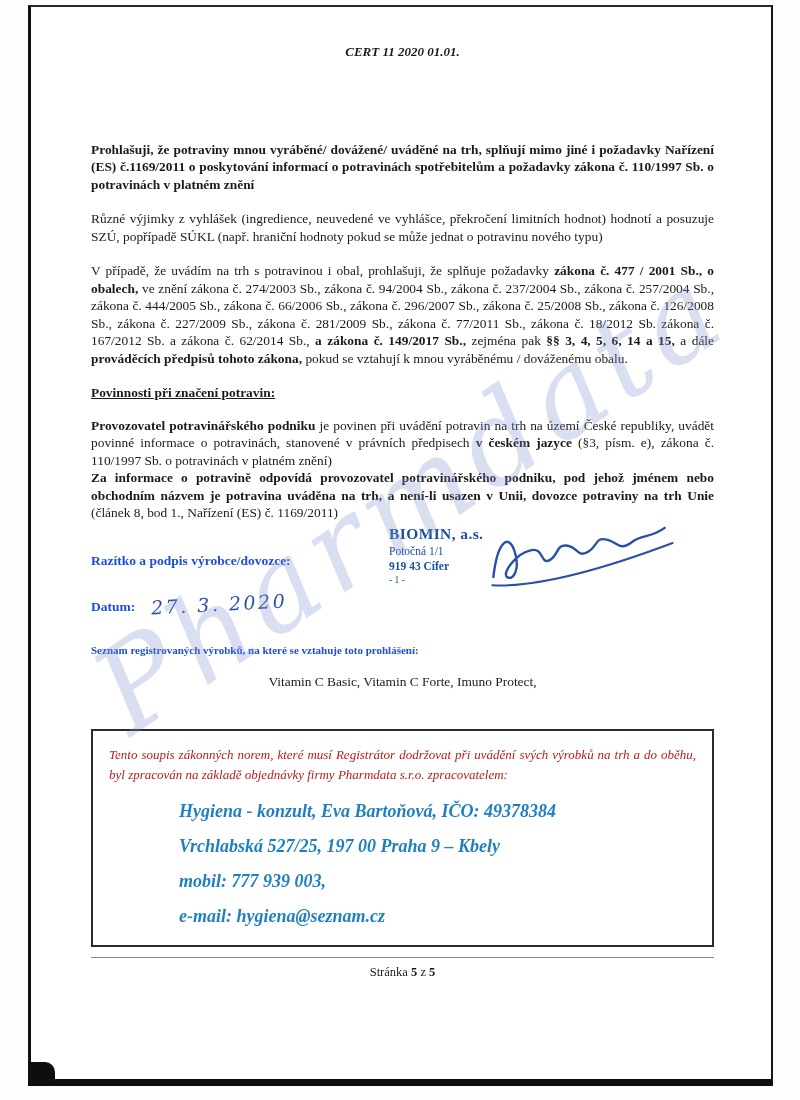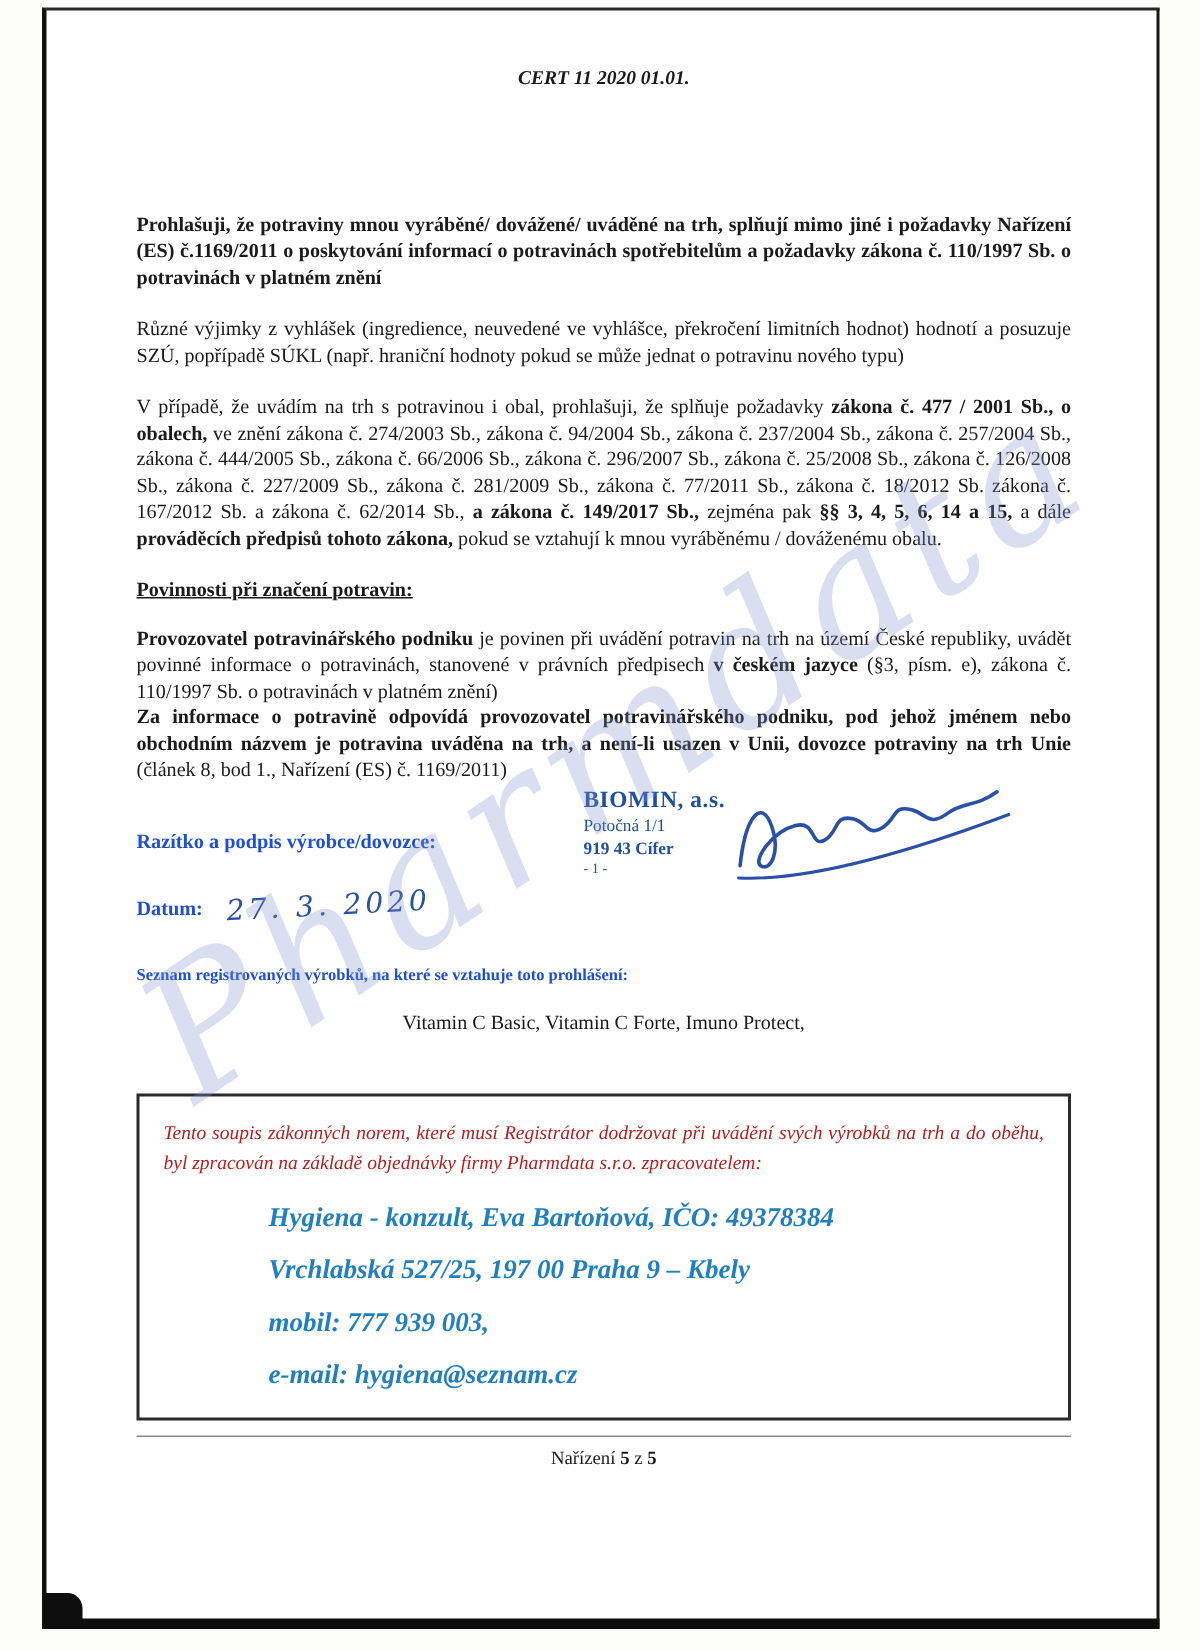--- a/index.html
+++ b/index.html
@@ -142,19 +142,19 @@
       <p class="products-line">Vitamin C Basic, Vitamin C Forte, Imuno Protect,</p>
 
       <div class="proc-box">
         <p class="proc-intro">Tento soupis zákonných norem, které musí Registrátor dodržovat při uvádění svých výrobků na trh a do oběhu, byl zpracován na základě objednávky firmy Pharmdata s.r.o. zpracovatelem:</p>
         <div class="proc-line">Hygiena - konzult, Eva Bartoňová, IČO: 49378384</div>
         <div class="proc-line">Vrchlabská 527/25, 197 00  Praha 9 – Kbely</div>
         <div class="proc-line">mobil: 777 939 003,</div>
         <div class="proc-line">e-mail: hygiena@seznam.cz</div>
       </div>
 
-      <div class="footer"><span>Nařízení </span><b>5</b><span> z </span><b>5</b></div>
+      <div class="footer"><span>Stránka </span><b>5</b><span> z </span><b>5</b></div>
 
     </div>
   </div>
 
   <div class="corner-blob"></div>
 </div>
 
 </body></html>

